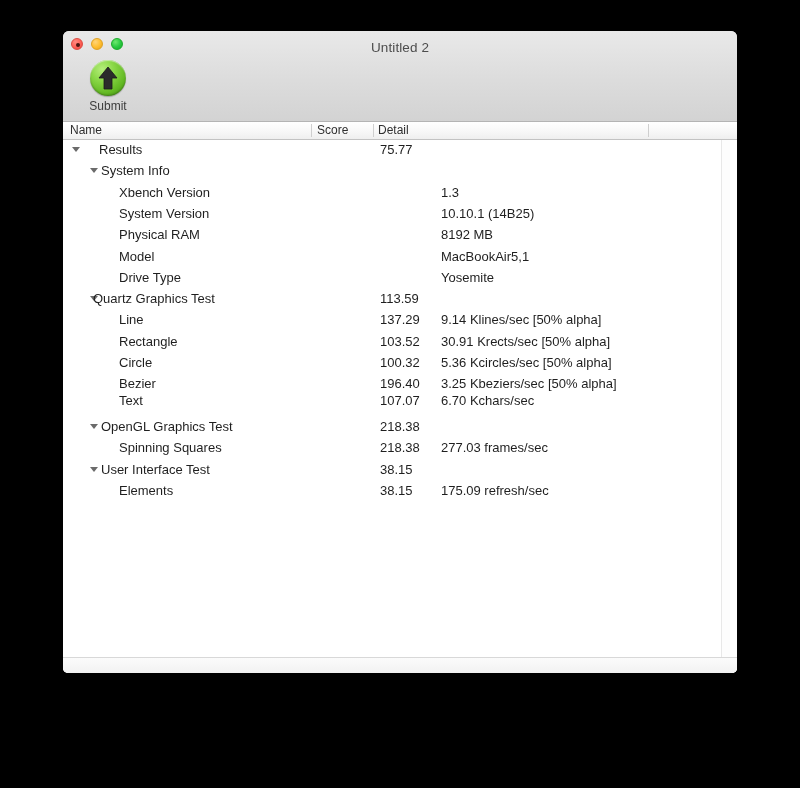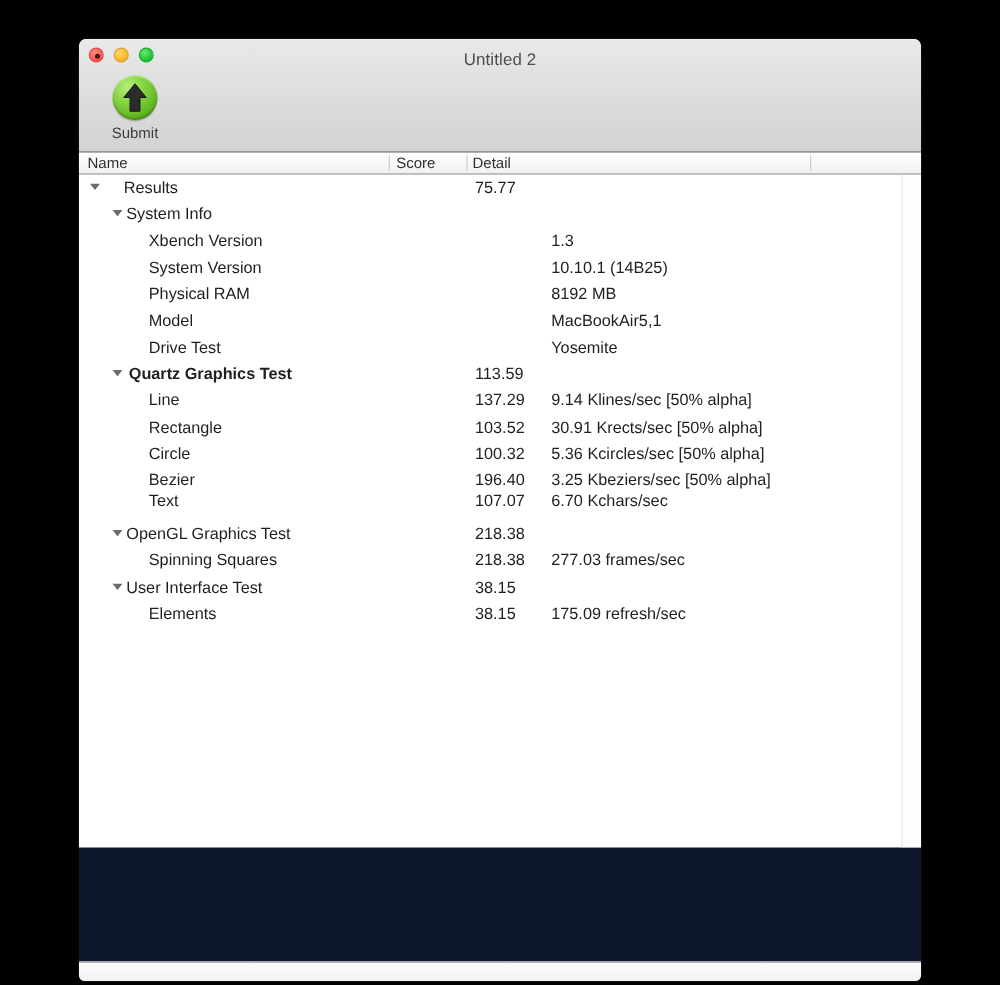--- a/index.html
+++ b/index.html
@@ -15,23 +15,23 @@
     font-family: "Liberation Sans", sans-serif;
     -webkit-font-smoothing: antialiased;
   }
 
   
   #window {
     position: absolute;
     left: 63px;
     top: 31px;
     width: 674px;
-    height: 754px;
+    height: 642px;
     border-radius: 6px 6px 5px 5px;
-    background: #0f172a;
+    background: #e5e5e5;
     box-shadow: 0 6px 22px rgba(0,0,0,0.55), 0 0 0 0.5px rgba(0,0,0,0.35);
     overflow: hidden;
   }
 
   
   #titlebar {
     position: relative;
     height: 91px;
     background: linear-gradient(to bottom, #e9e9e9 0%, #dcdcdc 55%, #d3d3d3 100%);
     border-bottom: 1px solid #b4b4b4;
@@ -241,27 +241,27 @@
           <div class="cell-name" style="left: 56px;">Physical RAM</div>
           <div class="cell-score"></div>
           <div class="cell-detail">8192 MB</div>
         </div>
         <div class="row" style="top: 106.5px; padding-left: 19px;">
           <div class="cell-name" style="left: 56px;">Model</div>
           <div class="cell-score"></div>
           <div class="cell-detail">MacBookAir5,1</div>
         </div>
         <div class="row" style="top: 127.8px;">
-          <div class="cell-name" style="left: 56px;">Drive Test</div>
+          <div class="cell-name" style="left: 56px;">Drive Type</div>
           <div class="cell-score"></div>
           <div class="cell-detail">Yosemite</div>
         </div>
         <div class="row" style="top: 149.1px;">
           <div class="tri" style="left: 27px;"></div>
-          <div class="cell-name" style="left: 40px; font-weight: bold;">Quartz Graphics Test</div>
+          <div class="cell-name" style="left: 30px;">Quartz Graphics Test</div>
           <div class="cell-score">113.59</div>
           <div class="cell-detail"></div>
         </div>
         <div class="row" style="top: 170.4px;">
           <div class="cell-name" style="left: 56px;">Line</div>
           <div class="cell-score">137.29</div>
           <div class="cell-detail">9.14 Klines/sec [50% alpha]</div>
         </div>
         <div class="row" style="top: 191.7px;">
           <div class="cell-name" style="left: 56px;">Rectangle</div>

